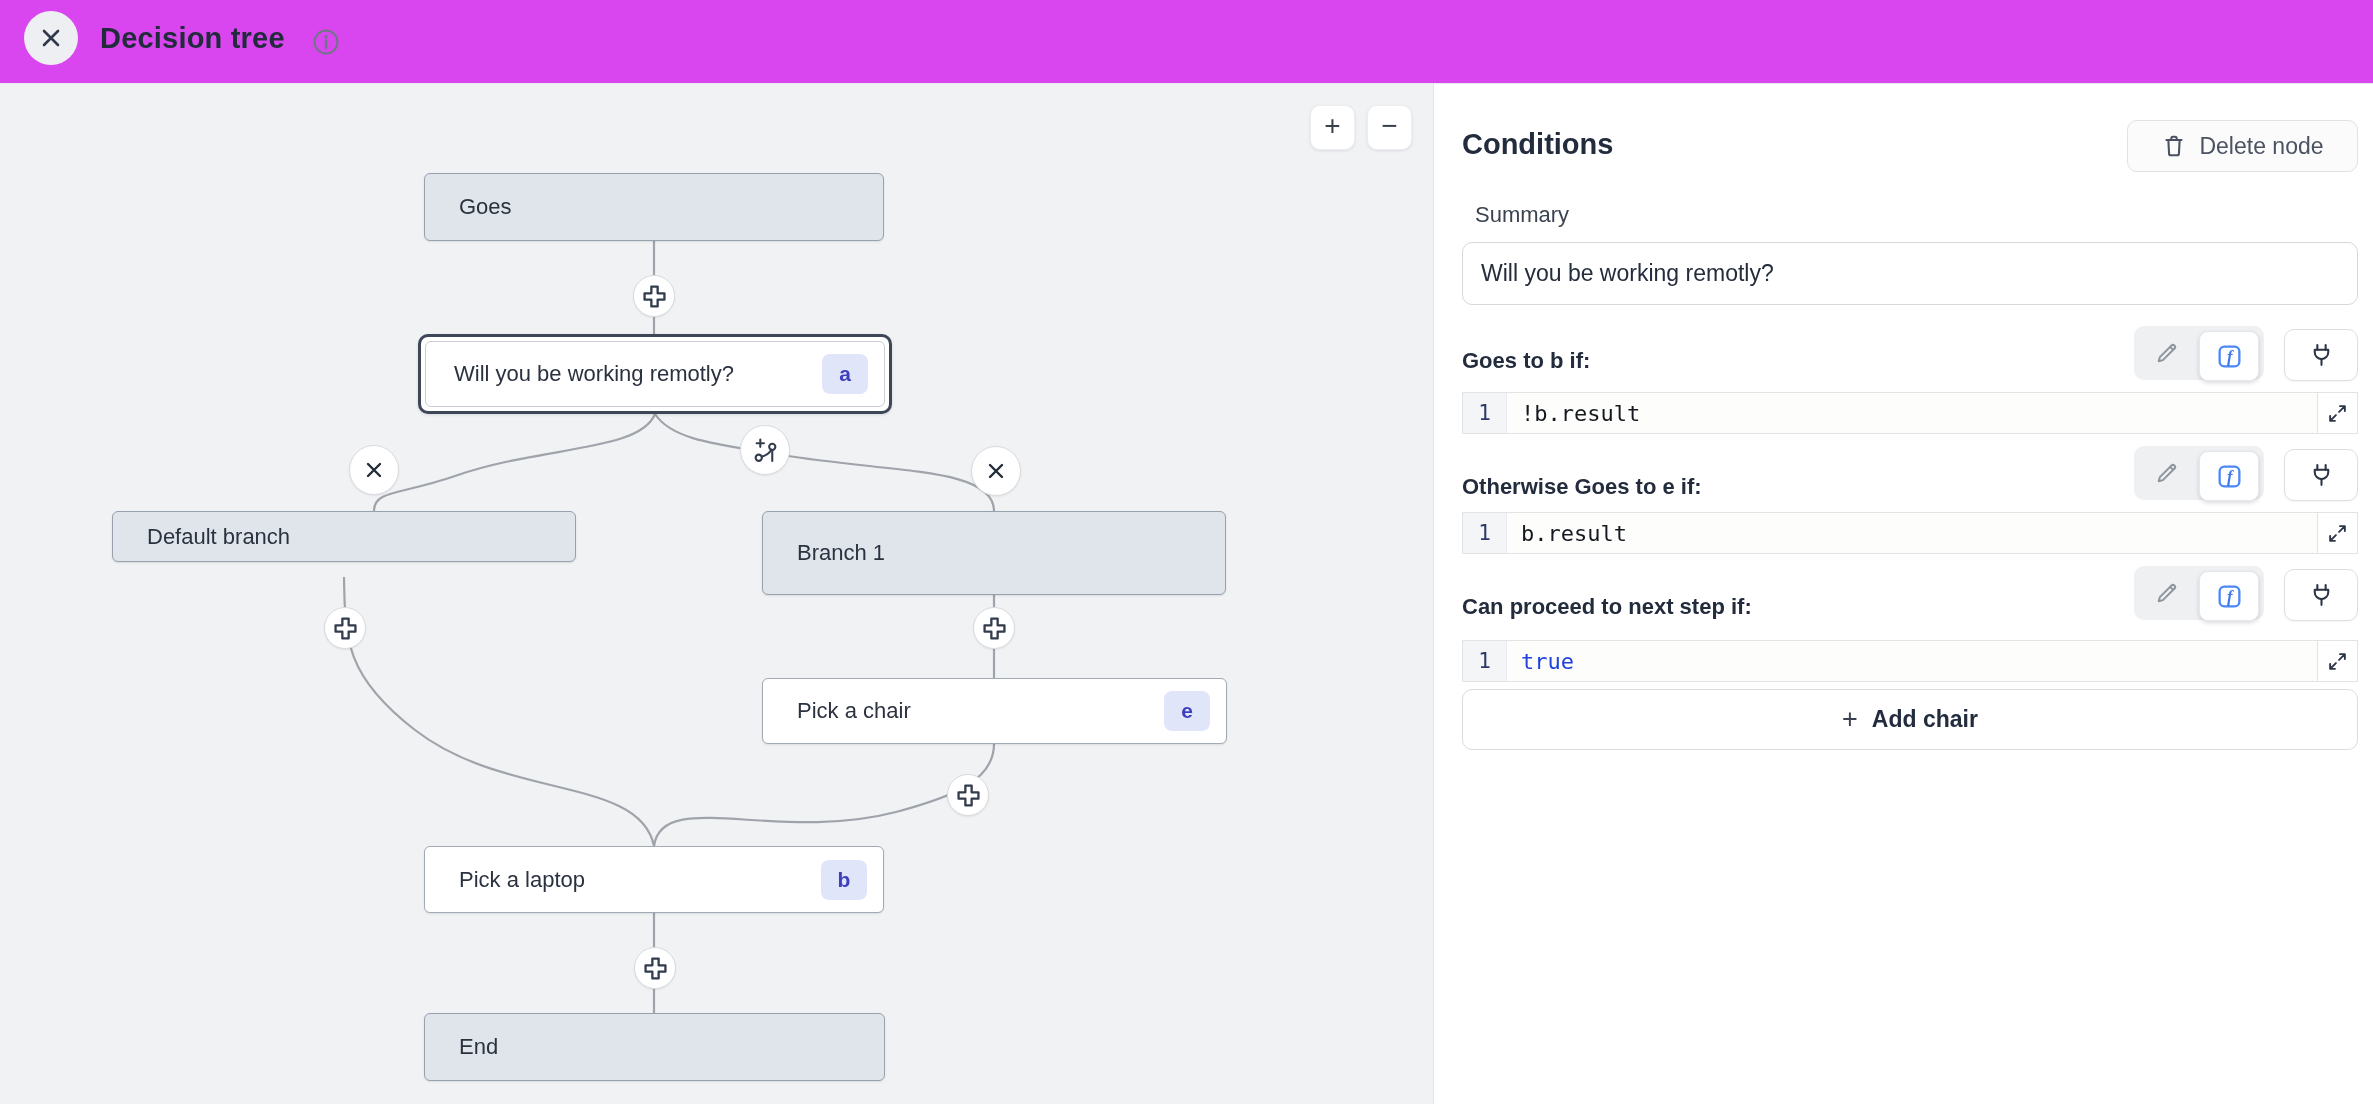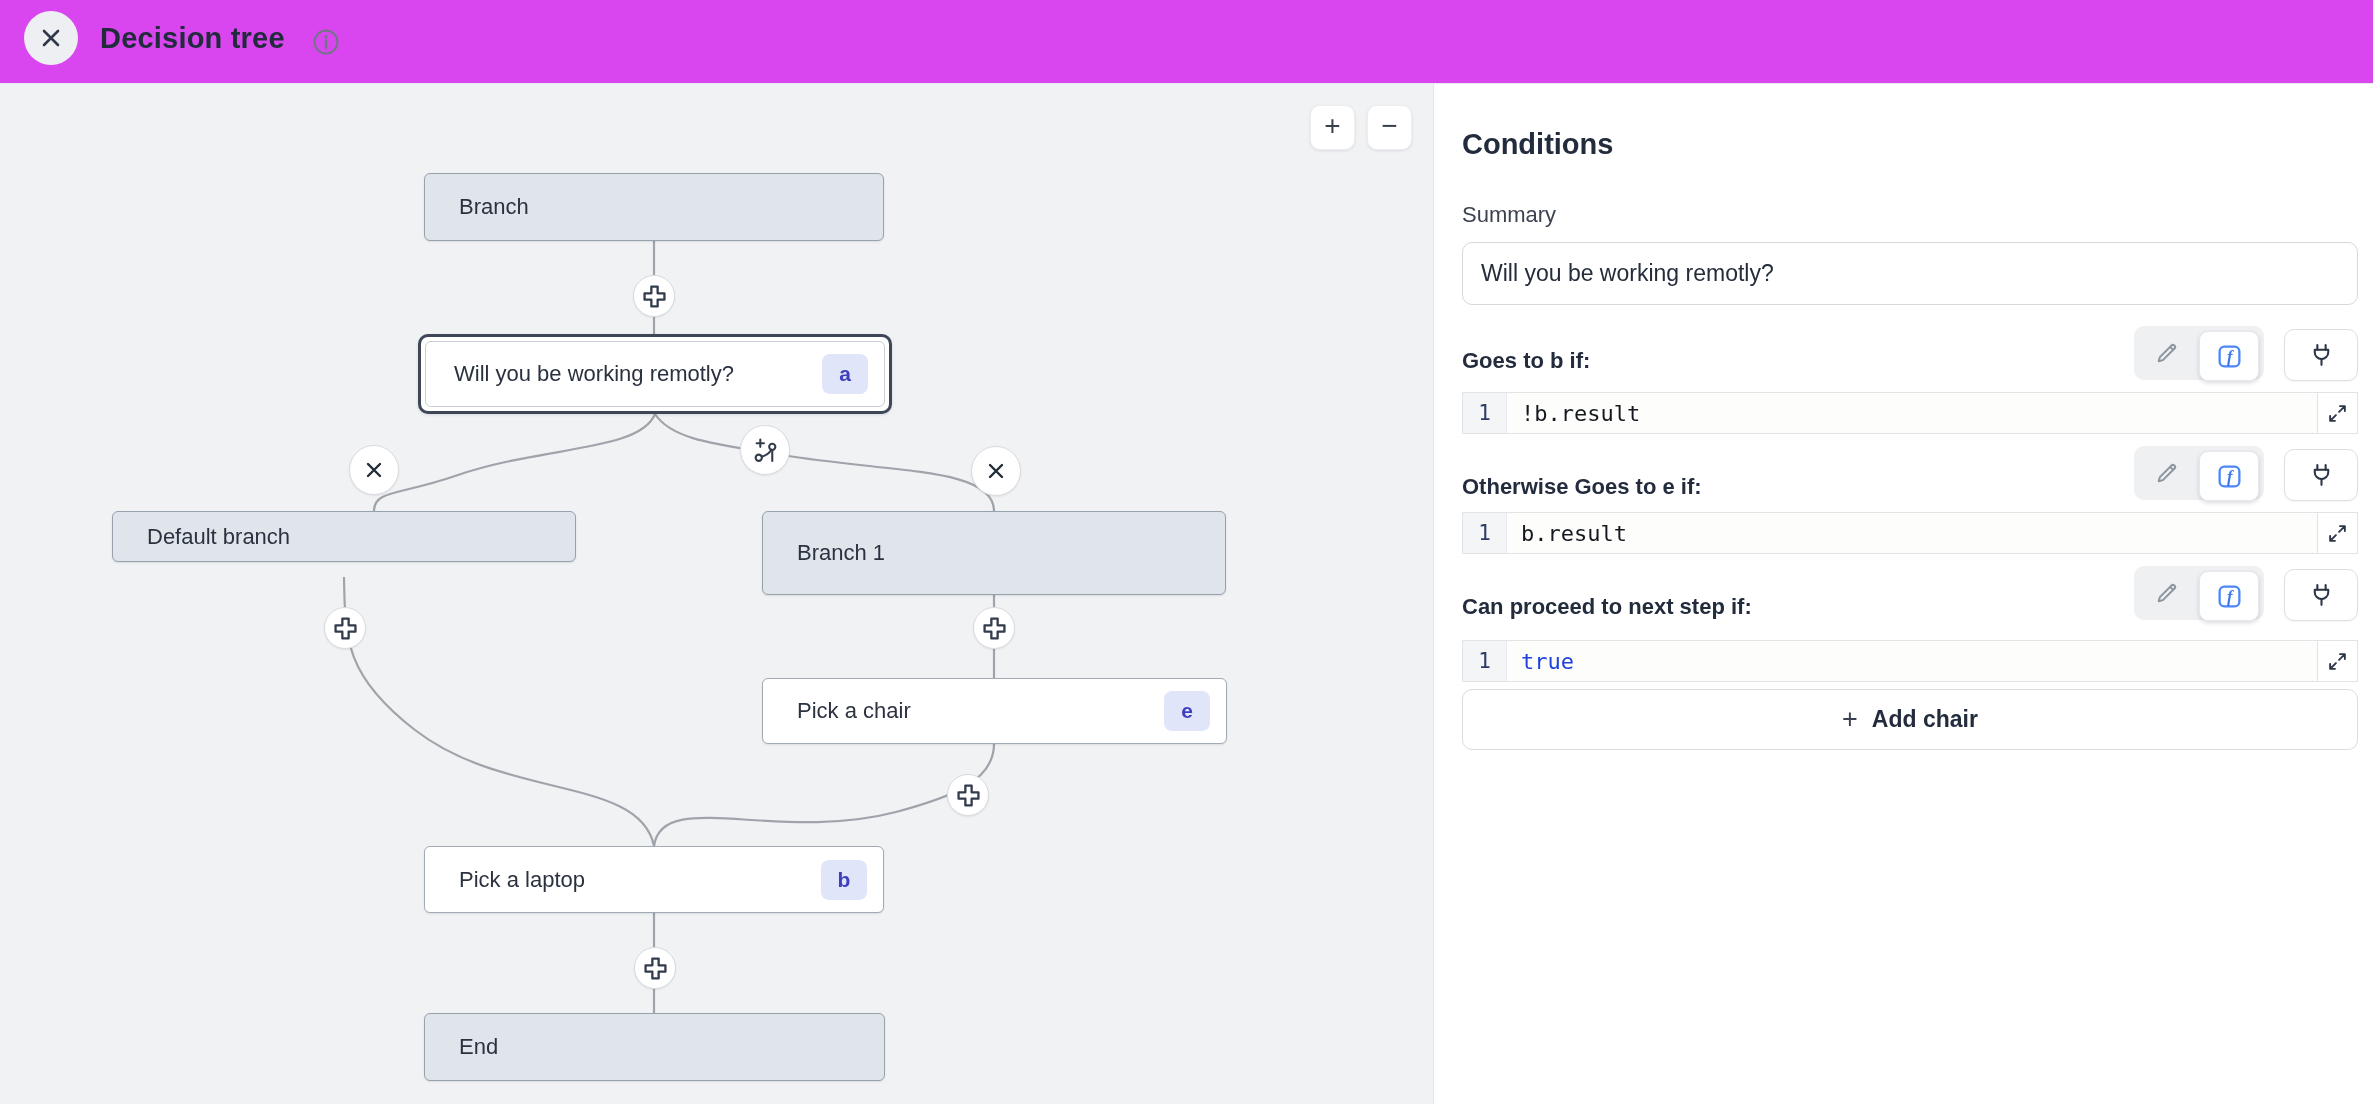--- a/index.html
+++ b/index.html
@@ -51,21 +51,21 @@
   
   .panel { position:absolute; left:1434px; top:84px; width:939px; height:1020px;
     background:#ffffff; }
   .panel-title { position:absolute; left:28px; top:44px; font-size:29px;
     font-weight:bold; color:#232c3d; }
   .delete-btn { position:absolute; left:693px; top:36px; width:231px; height:52px;
     background:#fbfbfc; border:1px solid #dfe2e6; border-radius:10px; cursor:pointer;
     display:flex; align-items:center; justify-content:center; gap:12px;
     font-size:23px; font-weight:500; color:#4a5160; font-family:"Liberation Sans",sans-serif; }
 
-  .summary-label { position:absolute; left:28px; top:118px; font-size:22px;
+  .summary-label { position:absolute; left:41px; top:118px; font-size:22px;
     color:#3b4350; }
   .summary-input { position:absolute; left:28px; top:158px; width:896px; height:63px;
     border:1px solid #d5d8dd; border-radius:10px; font-size:23px; color:#242d3c;
     padding:0 18px; background:#fff; font-family:"Liberation Sans",sans-serif; }
 
   .cond-label { position:absolute; left:28px; font-size:22px; font-weight:bold;
     color:#232c3d; }
 
   .seg-pill { position:absolute; width:130px; height:54px; background:#eef0f2;
     border-radius:10px; display:flex; align-items:center; z-index:1; }
@@ -125,21 +125,21 @@
       <path d="M655,330 C640,368 540,362 455,392 C400,411 374,406 374,427"></path>
       <path d="M655,330 C672,356 716,360 782,371 C892,389 994,383 994,427"></path>
       <path d="M344,493 C345,555 345,592 415,646 C505,716 640,692 654,762"></path>
       <path d="M994,493 L994,594"></path>
       <path d="M994,660 C994,697 952,713 896,728 C776,759 662,704 654,762"></path>
       <path d="M654,829 L654,929"></path>
     </g>
   </svg>
 
   <div class="node gray" style="left:424px; top:89px; width:460px; height:68px;">
-    <span>Branch</span>
+    <span>Goes</span>
   </div>
 
   <div class="sel-ring" style="left:418px; top:250px; width:474px; height:80px;">
     <div class="node-inner">
       <span>Will you be working remotly?</span>
       <span class="badge">a</span>
     </div>
   </div>
 
   <div class="node gray" style="left:112px; top:427px; width:464px; height:51px;">
@@ -218,20 +218,30 @@
   </button>
   <button class="zoom-btn" style="left:1367px; top:21px;">
     <span>−</span>
   </button>
 </div>
 
 <div class="panel">
 
   <div class="panel-title">Conditions</div>
 
+  <button class="delete-btn">
+    <svg width="26" height="26" viewBox="0 0 24 24">
+      <g stroke="#4a5160" stroke-width="1.9" fill="none" stroke-linecap="round" stroke-linejoin="round">
+        <path d="M5 6.5 H19"></path>
+        <path d="M9.5 6.2 V5 c0-.9 .7-1.6 1.6-1.6 h1.8 c.9,0 1.6,.7 1.6,1.6 v1.2"></path>
+        <path d="M6.8 6.8 l.65 12.2 c.05 .85 .75 1.5 1.6 1.5 h5.9 c.85 0 1.55-.65 1.6-1.5 l.65-12.2"></path>
+      </g>
+    </svg>
+    <span>Delete node</span>
+  </button>
 
   <div class="summary-label">Summary</div>
   <input class="summary-input" type="text" value="Will you be working remotly?" style="">
 
   <div class="cond-label" style="top:264px;">Goes to b if:</div>
   <div class="seg-pill" style="left:700px; top:242px;">
     <button class="seg">
       <svg width="25" height="25" viewBox="0 0 24 24">
         <path d="M4.5,19.5 l1.1-4 L16.8,4.3 c.75-.75 1.95-.75 2.7,0 l.2,.2 c.75,.75 .75,1.95 0,2.7 L8.5,18.4 Z M15.5,5.6 l2.9,2.9" stroke="#8e95a0" stroke-width="1.9" fill="none" stroke-linejoin="round"></path>
       </svg>

